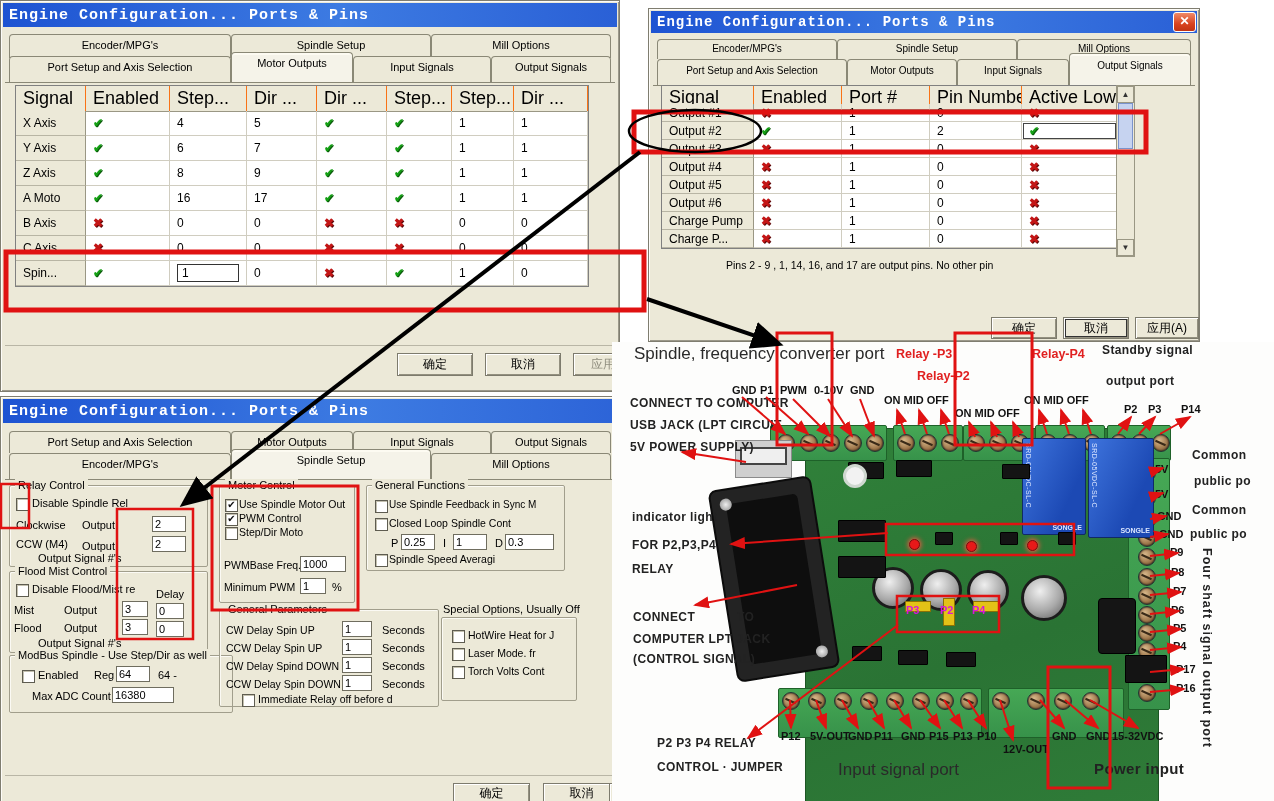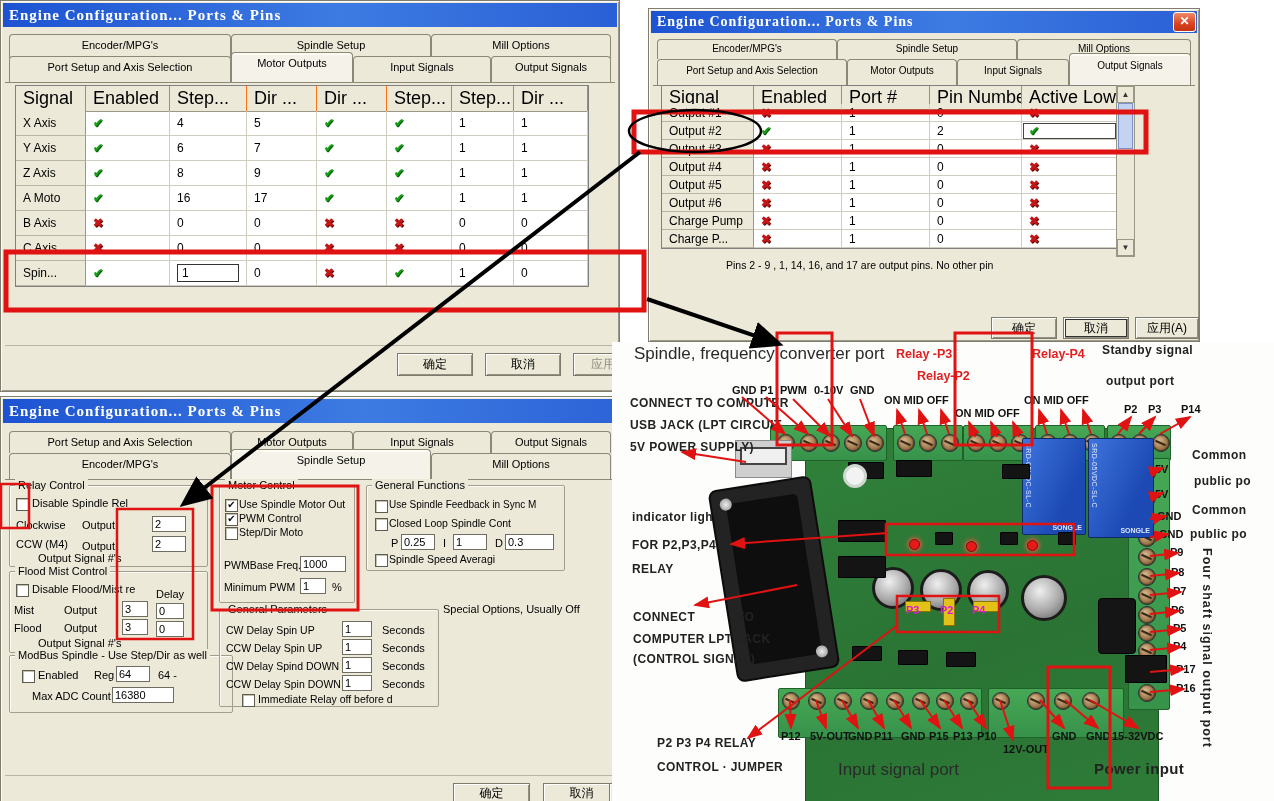--- a/index.html
+++ b/index.html
@@ -4,21 +4,21 @@
 <style>
   html,body{margin:0;padding:0;background:#fff;}
   #stage{position:relative;width:1274px;height:801px;background:#ffffff;overflow:hidden;
          font-family:"Liberation Sans",sans-serif;color:#000;}
   
   .dlg{position:absolute;background:#ECE9D8;border:1px solid #7f7d70;
        box-shadow:inset 1px 1px 0 #fdfcf8, inset -1px -1px 0 #9b988a;overflow:hidden;}
   .tbar{position:absolute;left:2px;top:2px;right:2px;height:24px;
         background:linear-gradient(90deg,#1d53d2,#3d7be2 55%,#2a60d6);
         color:#fff;display:flex;align-items:center;padding-left:6px;box-sizing:border-box;}
-  .tbar .ttl{font-family:Liberation Serif, serif;font-weight:bold;font-size:15px;
+  .tbar .ttl{font-family:Liberation Mono, monospace;font-weight:bold;font-size:15px;
         letter-spacing:1px;white-space:nowrap;}
   .xbtn{position:absolute;right:3px;top:3px;width:21px;height:18px;border-radius:3px;
         background:linear-gradient(#ef8a68,#d9431f 60%,#c23413);border:1px solid #fff;
         color:#fff;font-size:12px;font-weight:bold;text-align:center;line-height:17px;}
   .tab{position:absolute;box-sizing:border-box;background:#ECE9D8;border:1px solid #8a8876;
        border-bottom:none;border-radius:4px 4px 0 0;text-align:center;font-size:11px;
        padding-top:4px;white-space:nowrap;overflow:hidden;}
   .tab.active{background:#f5f3e9;z-index:3;box-shadow:inset 0 2px 0 #fdfbf2;}
   .tabline{position:absolute;height:1px;background:#8a8876;}
   
@@ -428,20 +428,28 @@
       <input class="fld" style="left: 122px; top: 47px; width: 30px;" value="1">
       <span class="lbl" style="left:162px;top:50px;">Seconds</span>
       <span class="lbl" style="left:6px;top:68px;font-size:10.5px;">CCW Delay Spin DOWN</span>
       <input class="fld" style="left: 122px; top: 65px; width: 30px;" value="1">
       <span class="lbl" style="left:162px;top:68px;">Seconds</span>
       <span class="cb" style="left:22px;top:84px;"></span>
       <span class="lbl" style="left:38px;top:83px;font-size:10.5px;">Immediate Relay off before d</span>
     </div>
 
     <span class="lbl" style="left:442px;top:206px;">Special Options, Usually Off</span>
+    <div class="grp" style="left:440px;top:220px;width:134px;height:82px;">
+      <span class="cb" style="left:10px;top:12px;"></span>
+      <span class="lbl" style="left:26px;top:11px;font-size:10.5px;">HotWire Heat for J</span>
+      <span class="cb" style="left:10px;top:30px;"></span>
+      <span class="lbl" style="left:26px;top:29px;font-size:10.5px;">Laser Mode. fr</span>
+      <span class="cb" style="left:10px;top:48px;"></span>
+      <span class="lbl" style="left:26px;top:47px;font-size:10.5px;">Torch Volts Cont</span>
+    </div>
     <div class="tabline" style="left:4px;top:378px;width:652px;background:#b9b6a6;"></div>
     <div class="btn" style="left:452px;top:386px;width:75px;height:18px;line-height:18px;">确定</div>
     <div class="btn" style="left:542px;top:386px;width:75px;height:18px;line-height:18px;">取消</div>
     <div class="btn" style="left:608px;top:386px;width:48px;height:18px;line-height:18px;text-align:left;padding-left:14px;">应用 (A)</div>
   </div>
 
   <div id="photo">
     <div class="pcb" style="left:193px;top:86px;width:352px;height:396px;"></div>
   <div class="term" style="left: 158px; top: 83px; width: 115px; height: 34px;"></div>
       <div class="term" style="left: 281px; top: 83px; width: 68px; height: 34px;"></div>

